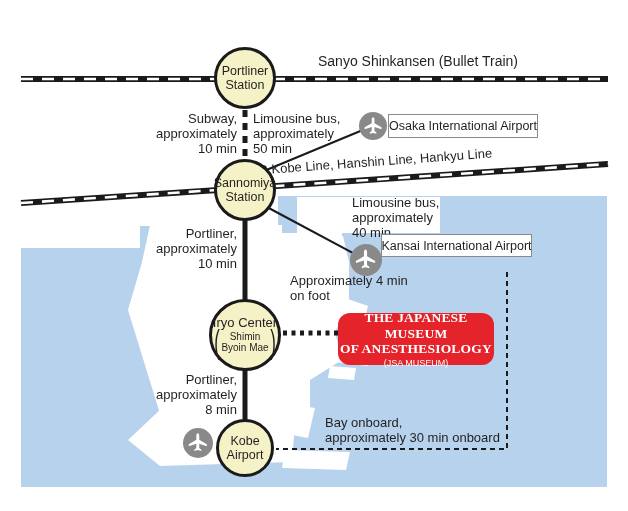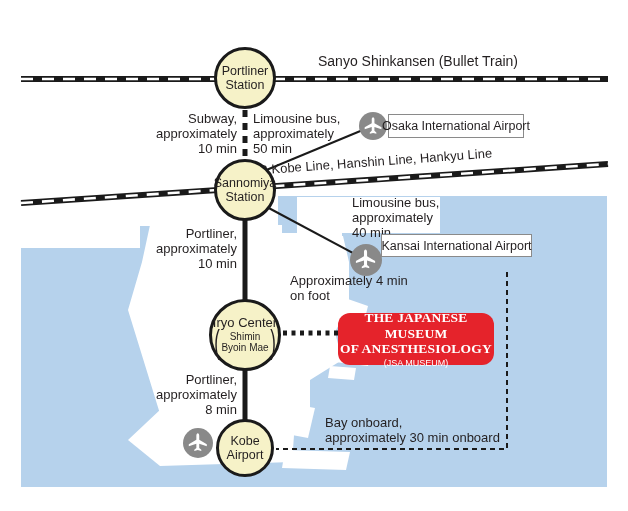--- a/index.html
+++ b/index.html
@@ -116,21 +116,21 @@
     <svg viewBox="0 0 24 24">
         <path fill="#fff" d="M12 1.5c.9 0 1.6 1.1 1.6 2.7v4.3l8.4 5v2.2l-8.4-2.6v4.6l2.3 1.9v1.6L12 20.1l-3.9 1.1v-1.6l2.3-1.9v-4.6L2 15.7v-2.2l8.4-5V4.2c0-1.6.7-2.7 1.6-2.7z"></path>
       </svg>
   </div>
   <div class="airicon" style="left:183px;top:428px;width:30px;height:30px;">
     <svg viewBox="0 0 24 24">
         <path fill="#fff" d="M12 1.5c.9 0 1.6 1.1 1.6 2.7v4.3l8.4 5v2.2l-8.4-2.6v4.6l2.3 1.9v1.6L12 20.1l-3.9 1.1v-1.6l2.3-1.9v-4.6L2 15.7v-2.2l8.4-5V4.2c0-1.6.7-2.7 1.6-2.7z"></path>
       </svg>
   </div>
 
-  <div class="airbox" style="left:388px;top:114px;width:136px;height:24px;">Osaka International Airport</div>
+  <div class="airbox" style="left:388px;top:114px;width:150px;height:24px;">Osaka International Airport</div>
   <div class="airbox" style="left:381px;top:234px;width:151px;height:23px;">Kansai International Airport</div>
 
   <div class="station" style="left:214px;top:47px;width:62px;height:62px;">
     <div>Portliner</div>
     <div>Station</div>
   </div>
   <div class="station" style="left:214px;top:159px;width:62px;height:62px;">
     <div>Sannomiya</div>
     <div>Station</div>
   </div>

